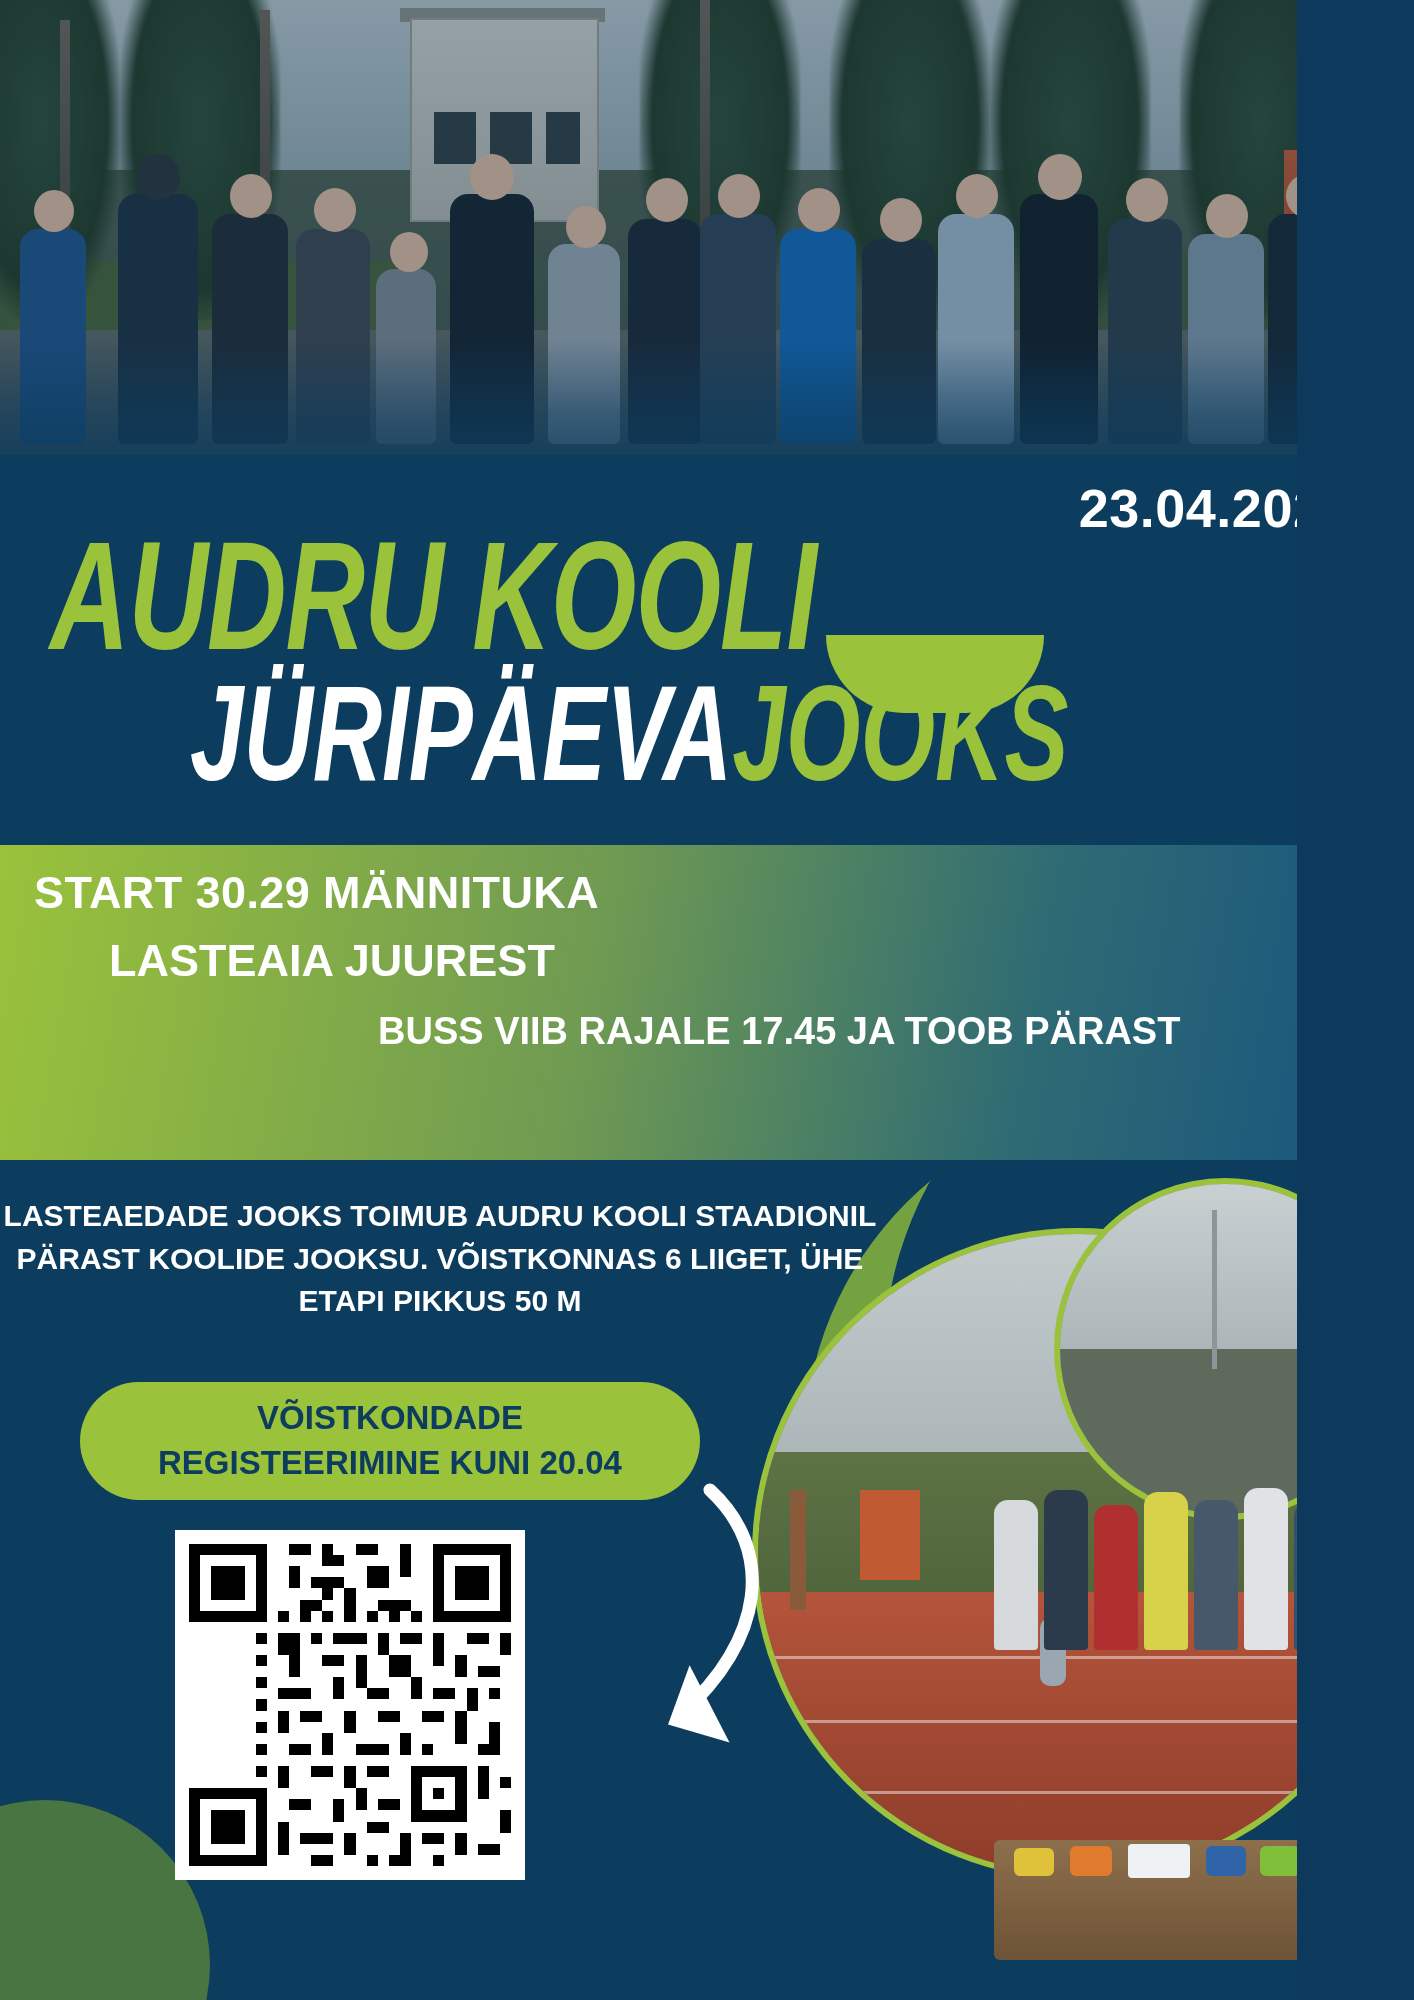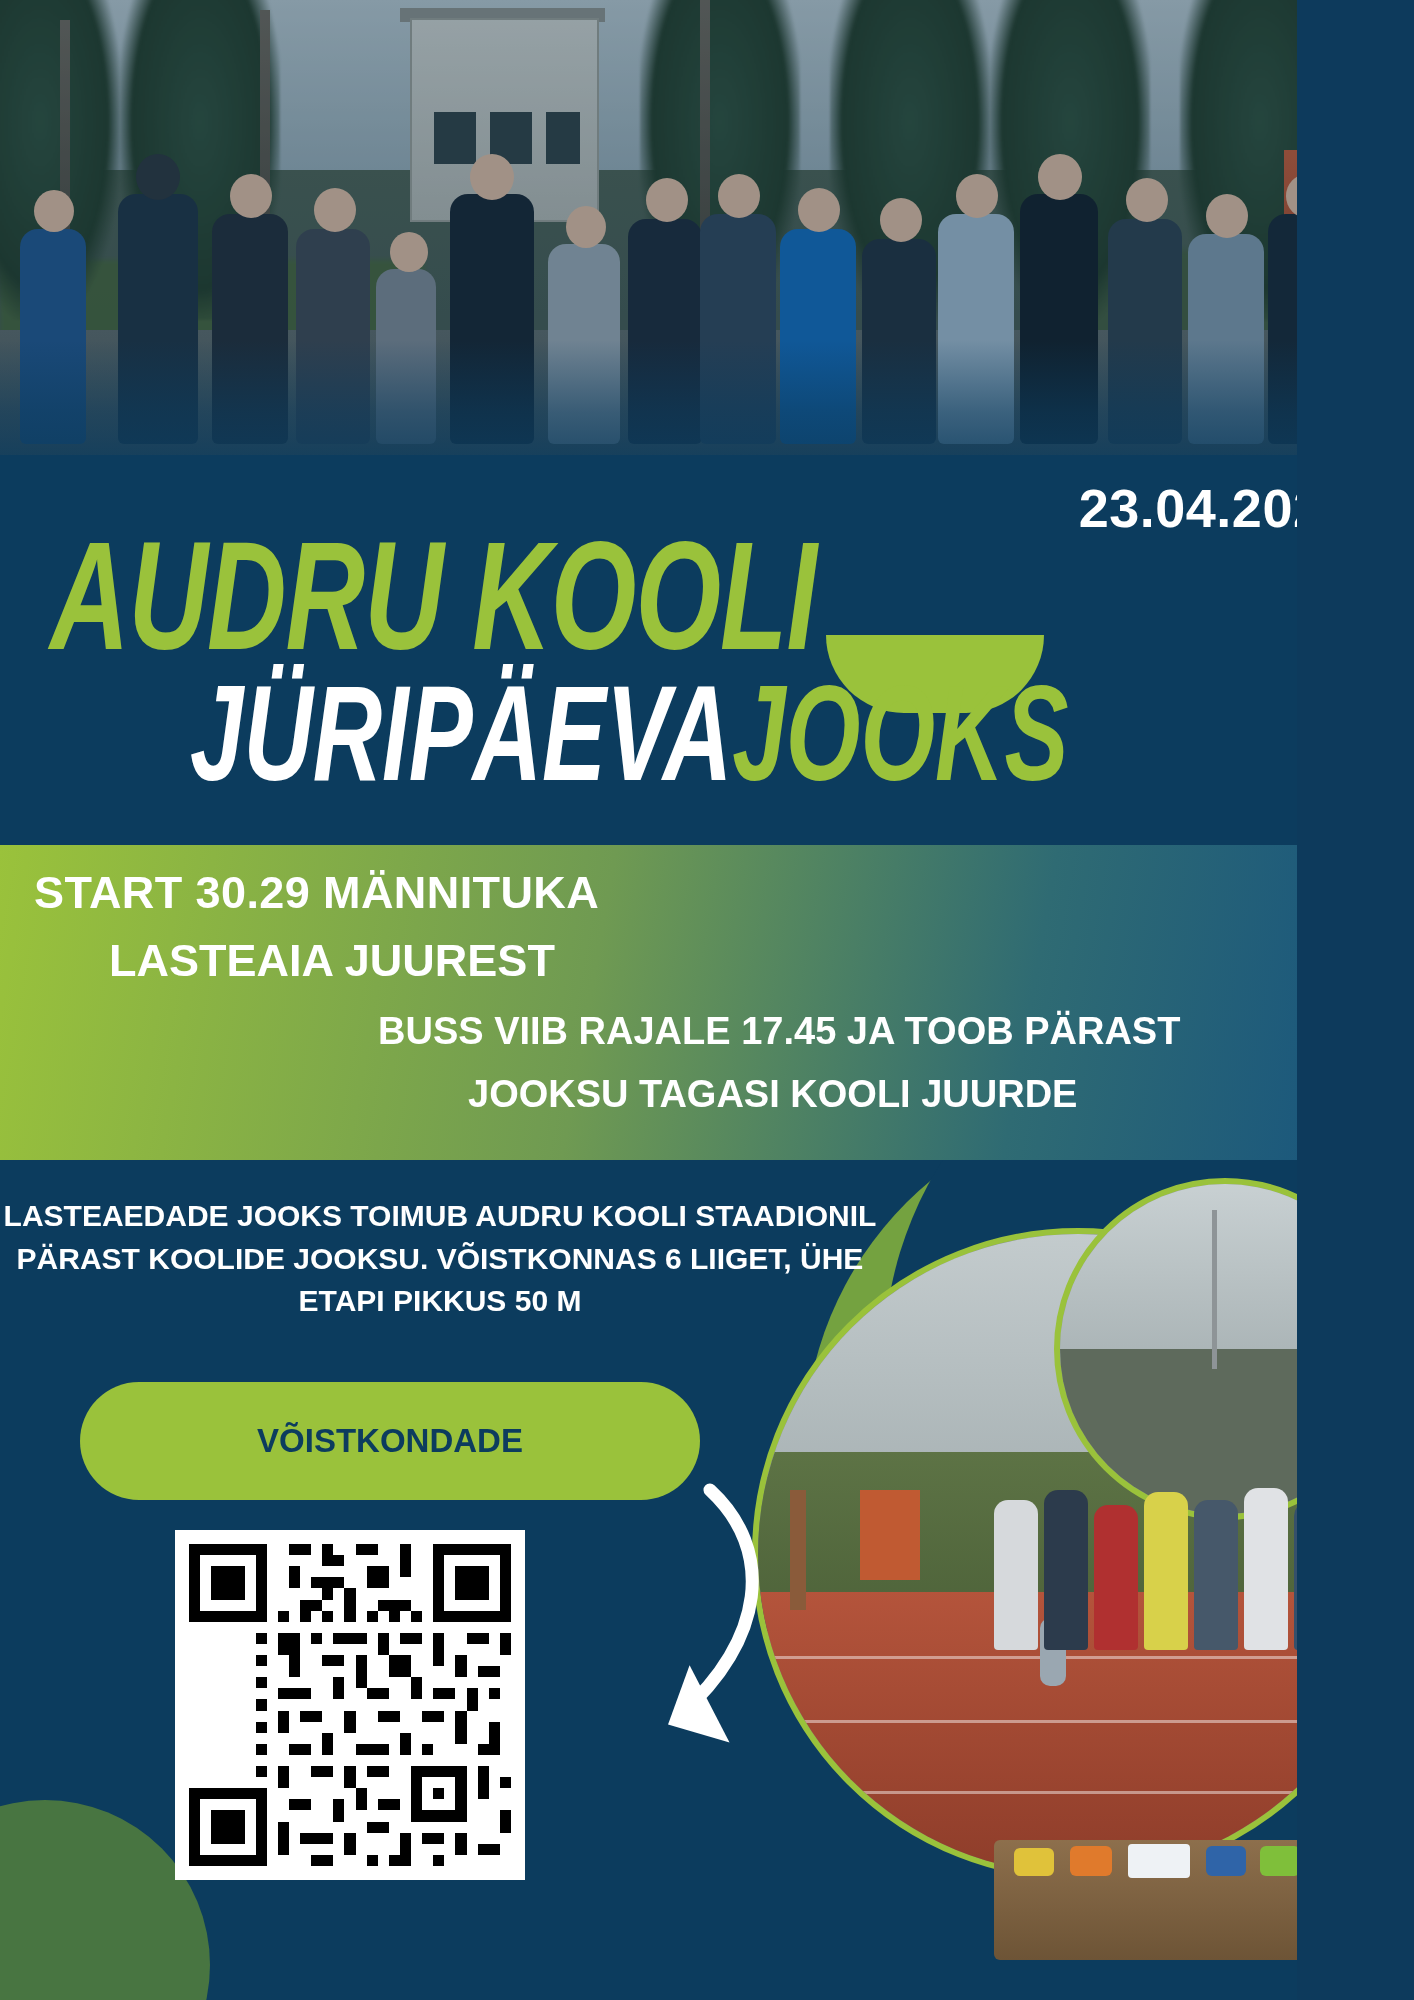--- a/index.html
+++ b/index.html
@@ -391,21 +391,20 @@
     <div class="t-line1">AUDRU KOOLI</div>
     <div class="t-line2">
       <span>JÜRIPÄEVA</span><span class="green">JOOKS</span>
     </div>
   </div>
 
   <div class="band">
     <div class="l1">START 30.29 MÄNNITUKA</div>
     <div class="l2">LASTEAIA JUUREST</div>
     <div class="l3">BUSS VIIB RAJALE 17.45 JA TOOB PÄRAST</div>
-    <div class="l4">JOOKSU  TAGASI  KOOLI JUURDE</div>
   </div>
 
   <div class="lower">
 
     <div class="arc-green"></div>
     <div class="arc-cut"></div>
 
     <div class="circle-big">
       <div class="c-sky"></div>
       <div class="c-grass"></div>
@@ -443,20 +442,21 @@
       <div style="position:absolute;left:266px;top:6px;width:40px;height:30px;background:#7fbf3a;border-radius:6px;"></div>
       <div style="position:absolute;left:320px;top:6px;width:40px;height:30px;background:#d5457a;border-radius:6px;"></div>
     </div>
 
     <div class="corner-leaf"></div>
 
     <div class="para">LASTEAEDADE JOOKS TOIMUB AUDRU KOOLI STAADIONIL PÄRAST KOOLIDE JOOKSU. VÕISTKONNAS 6 LIIGET, ÜHE ETAPI PIKKUS 50 M</div>
 
     <div class="cta">
       <div>VÕISTKONDADE</div>
+      <div>REGISTEERIMINE KUNI 20.04</div>
     </div>
 
     <div class="arrow">
       <svg width="220" height="290" viewBox="0 0 220 290" fill="none">
         <path d="M150 10 C 215 70, 205 160, 120 235" stroke="#ffffff" stroke-width="13" fill="none" stroke-linecap="round"></path>
         <path d="M112 185 L 112 248 L 176 244 Z" fill="#ffffff" transform="rotate(20 120 235)"></path>
       </svg>
     </div>
 
     <div class="qr">

